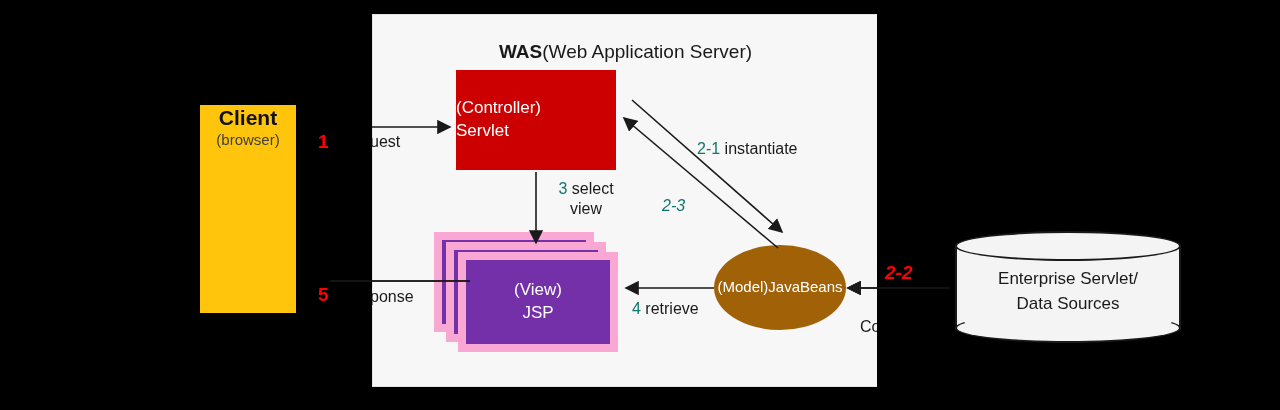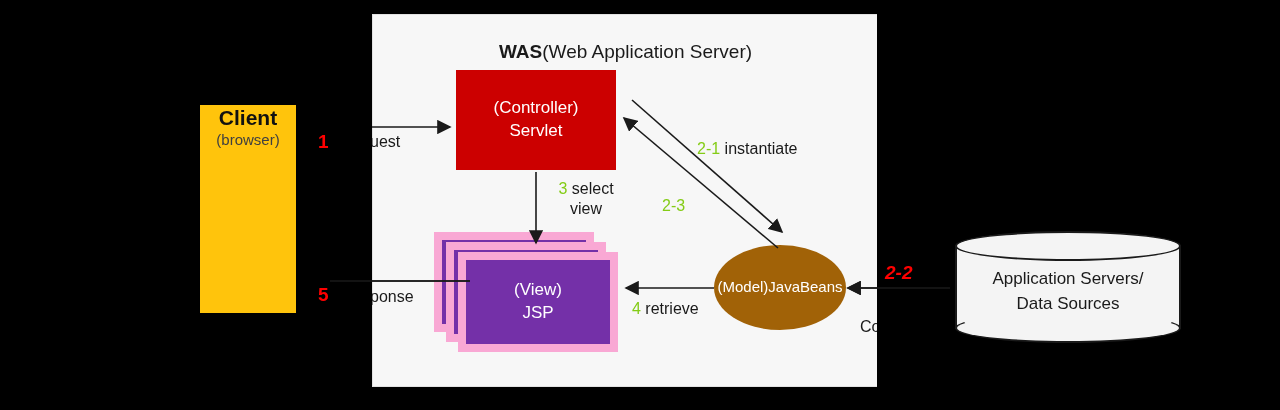--- a/index.html
+++ b/index.html
@@ -66,21 +66,21 @@
   
   .controller-box {
     position: absolute;
     left: 456px;
     top: 70px;
     width: 160px;
     height: 100px;
     background: #CC0000;
     display: flex;
     flex-direction: column;
-    align-items: center;
+    align-items: flex-start;
     justify-content: center;
     color: #FFFFFF;
   }
   .controller-box .l1 { font-size: 17px; line-height: 1.35; }
   .controller-box .l2 { font-size: 17px; line-height: 1.35; }
 
   
   .view-stack { position: absolute; left: 434px; top: 232px; width: 190px; height: 120px; }
   .view-card {
     position: absolute;
@@ -158,21 +158,21 @@
   }
 
   
   .lbl {
     position: absolute;
     font-size: 16px;
     color: #1A1A1A;
     white-space: nowrap;
     line-height: 1.25;
   }
-  .lbl .num { color: #84cc16; }
+  .lbl .num { color: #0f766e; }
   .lbl.center { text-align: center; white-space: normal; }
 
   .rednum {
     position: absolute;
     font-size: 19px;
     font-weight: bold;
     color: #FF0000;
     white-space: nowrap;
   }
 
@@ -254,21 +254,21 @@
 
   <div class="lbl" style="left:370px; top:287px;">
     <span>ponse</span>
   </div>
 
   <div class="lbl" style="left:697px; top:139px;">
     <span class="num">2-1</span>
     <span>instantiate</span>
   </div>
 
-  <div class="lbl" style="left:662px; top:196px;">
+  <div class="lbl" style="left:662px; top:196px;font-style:italic;">
     <span class="num">2-3</span>
   </div>
 
   <div class="lbl center" style="left:544px; top:179px; width:84px;">
     <span class="num">3</span>
     <span>select view</span>
   </div>
 
   <div class="lbl" style="left:632px; top:299px;">
     <span class="num">4</span>
@@ -277,21 +277,21 @@
 
   <div class="lbl" style="left:860px; top:317px;">
     <span>Co</span>
   </div>
 
   <div class="db-cyl">
     <div class="db-body"></div>
     <div class="db-bottom"></div>
     <div class="db-top"></div>
     <div class="db-label">
-      <div>Application Servers/</div>
+      <div>Enterprise Servlet/</div>
       <div>Data Sources</div>
     </div>
   </div>
 
   <div class="mask" style="left:0px; top:0px; width:372px; height:410px;"></div>
   <div class="mask" style="left:877px; top:0px; width:78px; height:410px;"></div>
   <div class="mask" style="left:1181px; top:0px; width:99px; height:410px;"></div>
   <div class="mask" style="left:955px; top:0px; width:226px; height:231px;"></div>
   <div class="mask" style="left:955px; top:343px; width:226px; height:67px;"></div>
 

